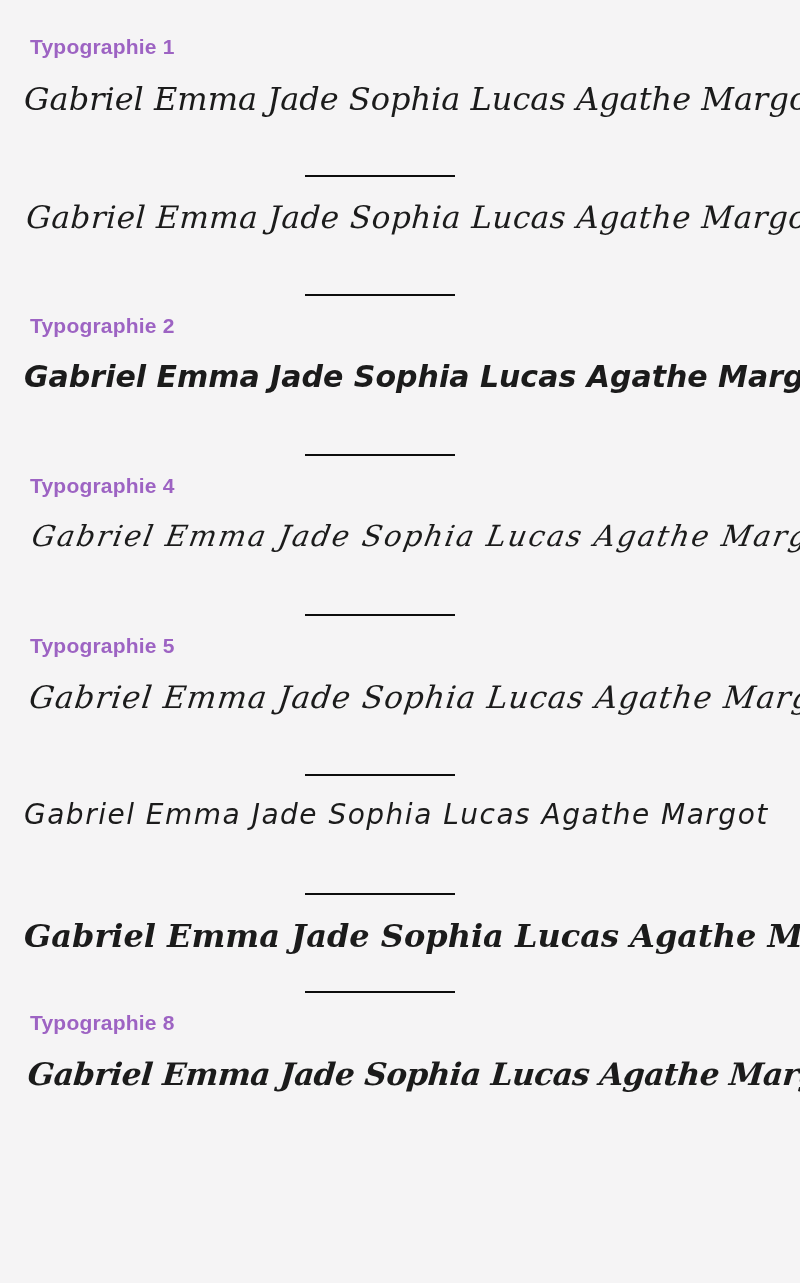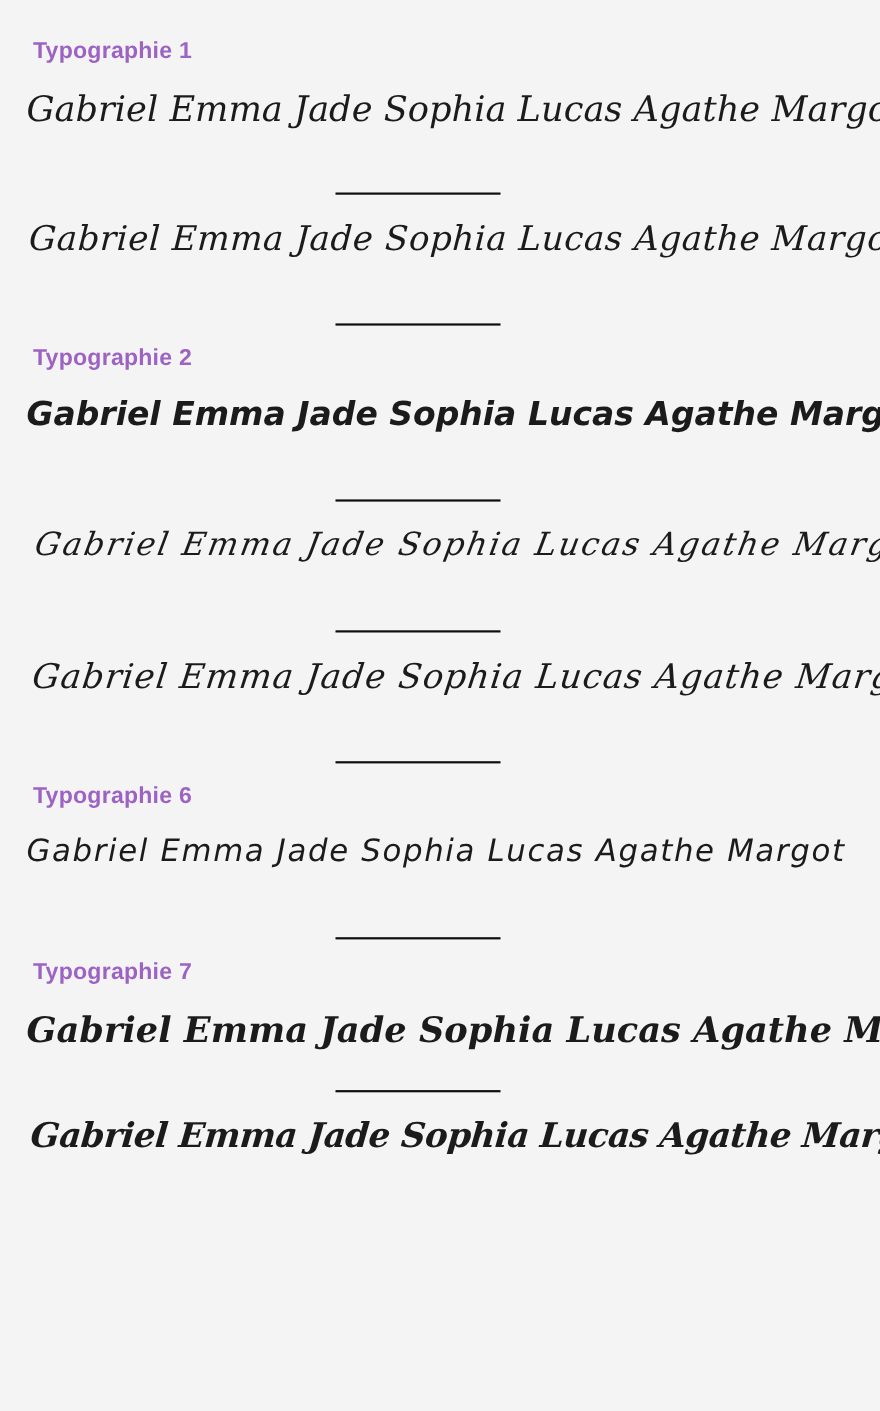--- a/index.html
+++ b/index.html
@@ -73,38 +73,39 @@
     <div class="divider"></div>
   </div>
 
   <div class="section">
     <h2 class="section-title">Typographie 2</h2>
     <div class="sample f3">Gabriel Emma Jade Sophia Lucas Agathe Margot</div>
     <div class="divider"></div>
   </div>
 
   <div class="section">
+    <h2 class="section-title">Typographie 4</h2>
     <div class="sample f4">Gabriel Emma Jade Sophia Lucas Agathe Margot</div>
     <div class="divider"></div>
   </div>
 
   <div class="section">
+    <h2 class="section-title">Typographie 5</h2>
     <div class="sample f5">Gabriel Emma Jade Sophia Lucas Agathe Margot</div>
     <div class="divider"></div>
   </div>
 
   <div class="section">
-    <h2 class="section-title">Typographie 6</h2>
     <div class="sample f6">Gabriel Emma Jade Sophia Lucas Agathe Margot</div>
     <div class="divider"></div>
   </div>
 
   <div class="section">
-    <h2 class="section-title">Typographie 7</h2>
     <div class="sample f7">Gabriel Emma Jade Sophia Lucas Agathe Margot</div>
     <div class="divider tight"></div>
   </div>
 
   <div class="section">
+    <h2 class="section-title">Typographie 8</h2>
     <div class="sample f8">Gabriel Emma Jade Sophia Lucas Agathe Margot</div>
   </div>
 
 </div>
 
 </body></html>

